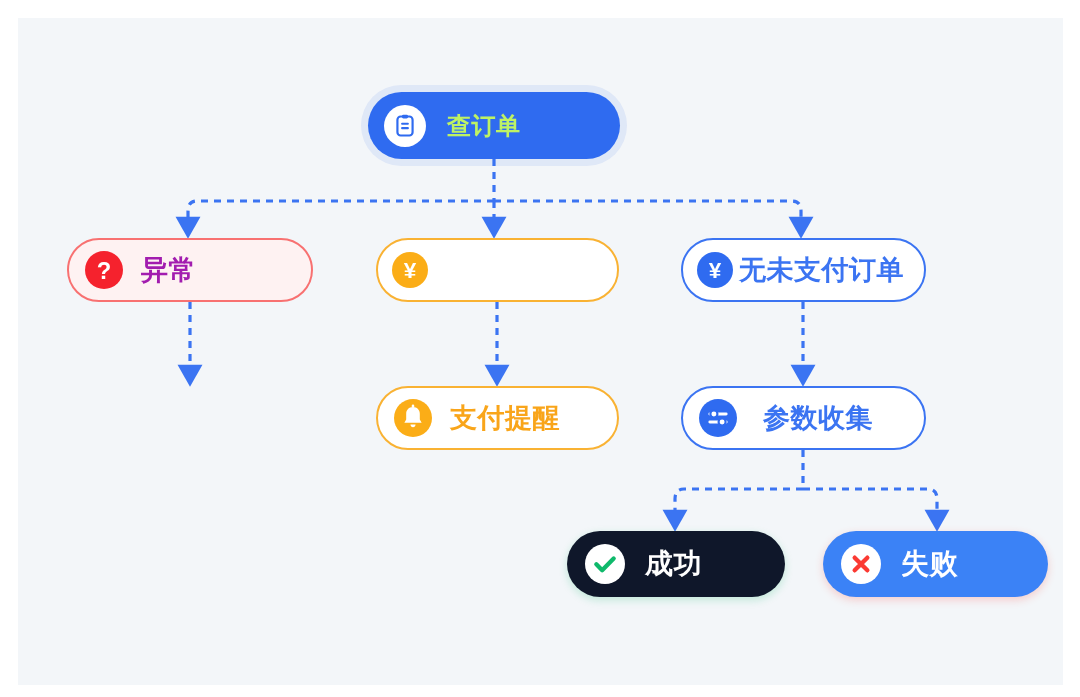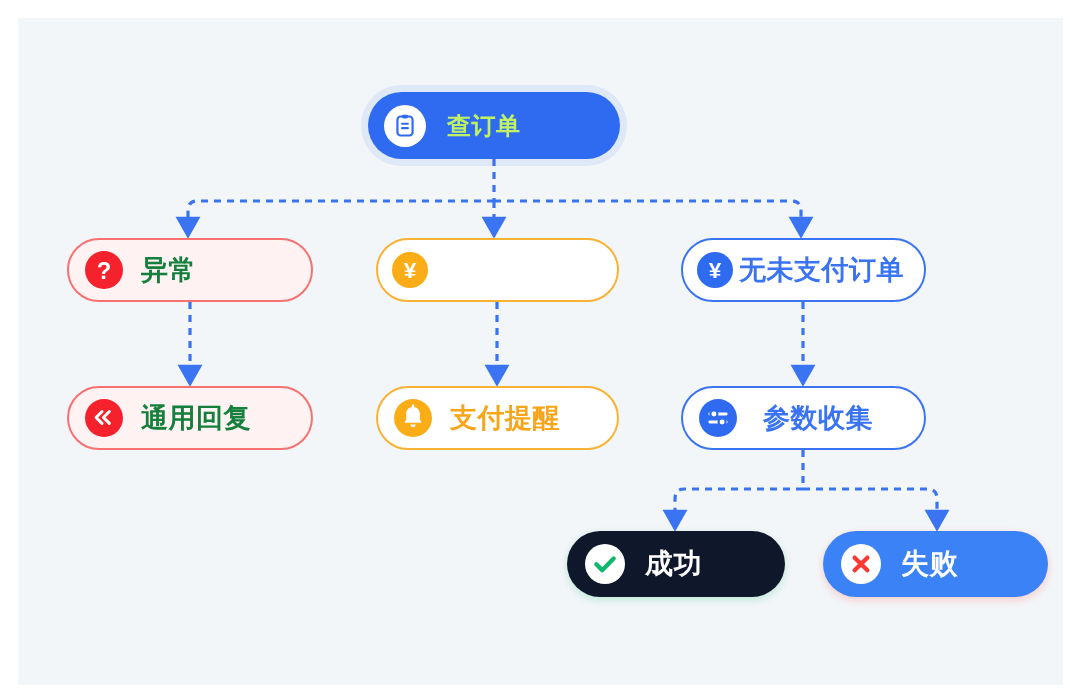--- a/index.html
+++ b/index.html
@@ -73,21 +73,21 @@
     box-shadow: 0 0 0 7px rgba(47,107,240,0.10);
   }
   .n-root .ico { width: 42px; height: 42px; background: #ffffff; }
   .n-root .lbl { color: #bef264; font-size: 24px; margin-left: 21px; }
 
   
   .n-red {
     background: #fef2f2;
     border: 2px solid #f87171;
   }
-  .n-red .lbl { color: #15803d; }
+  .n-red .lbl { color: #a21caf; }
   .n-red .ico { background: #f5222d; }
 
   
   .n-orange {
     background: #ffffff;
     border: 2px solid #f9b233;
   }
   .n-orange .lbl { color: #f9a51a; }
   .n-orange .ico { background: #fbad17; }
 
@@ -204,29 +204,20 @@
 
   <div class="node n-blue p-wuweizhi sz-tight">
     <span class="ico">
       <svg class="glyph" width="36" height="36" viewBox="0 0 24 24">
         <text x="12" y="17.4" text-anchor="middle" font-family="'Liberation Sans',sans-serif" font-size="15" font-weight="700" fill="#ffffff">¥</text>
       </svg>
     </span>
     <span class="lbl">无未支付订单</span>
   </div>
 
-  <div class="node n-red p-tongyong sz-md">
-    <span class="ico">
-      <svg class="glyph" width="34" height="34" viewBox="0 0 24 24">
-        <path d="M10.6,7.4 L6.4,11.6 L10.6,15.8" fill="none" stroke="#ffffff" stroke-width="2.1" stroke-linecap="round" stroke-linejoin="round"></path>
-        <path d="M15.8,7.4 L11.6,11.6 L15.8,15.8" fill="none" stroke="#ffffff" stroke-width="2.1" stroke-linecap="round" stroke-linejoin="round"></path>
-      </svg>
-    </span>
-    <span class="lbl">通用回复</span>
-  </div>
 
   <div class="node n-orange p-zhifu sz-md">
     <span class="ico">
       <svg class="glyph" width="34" height="34" viewBox="0 0 24 24">
         <path d="M12,4.2 C9.1,4.2 7.2,6.2 7.2,9 L7.2,13 L5.9,15.4 L18.1,15.4 L16.8,13 L16.8,9 C16.8,6.2 14.9,4.2 12,4.2 Z" fill="#ffffff"></path>
         <rect x="11.1" y="2.4" width="1.8" height="2.2" rx="0.9" fill="#ffffff"></rect>
         <path d="M10.2,16.6 C10.2,17.7 11,18.5 12,18.5 C13,18.5 13.8,17.7 13.8,16.6 Z" fill="#ffffff"></path>
       </svg>
     </span>
     <span class="lbl">支付提醒</span>

